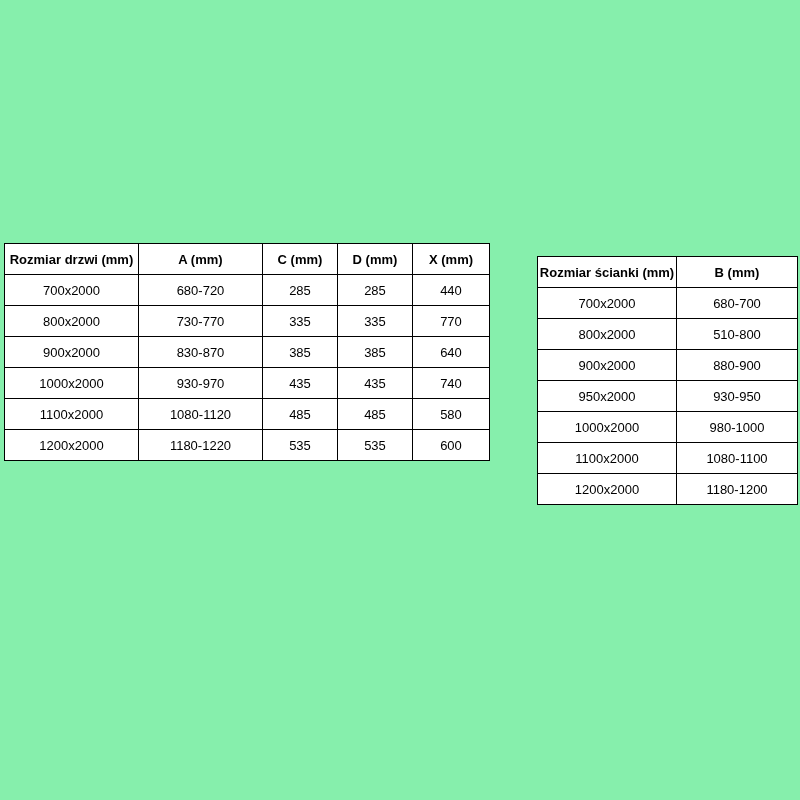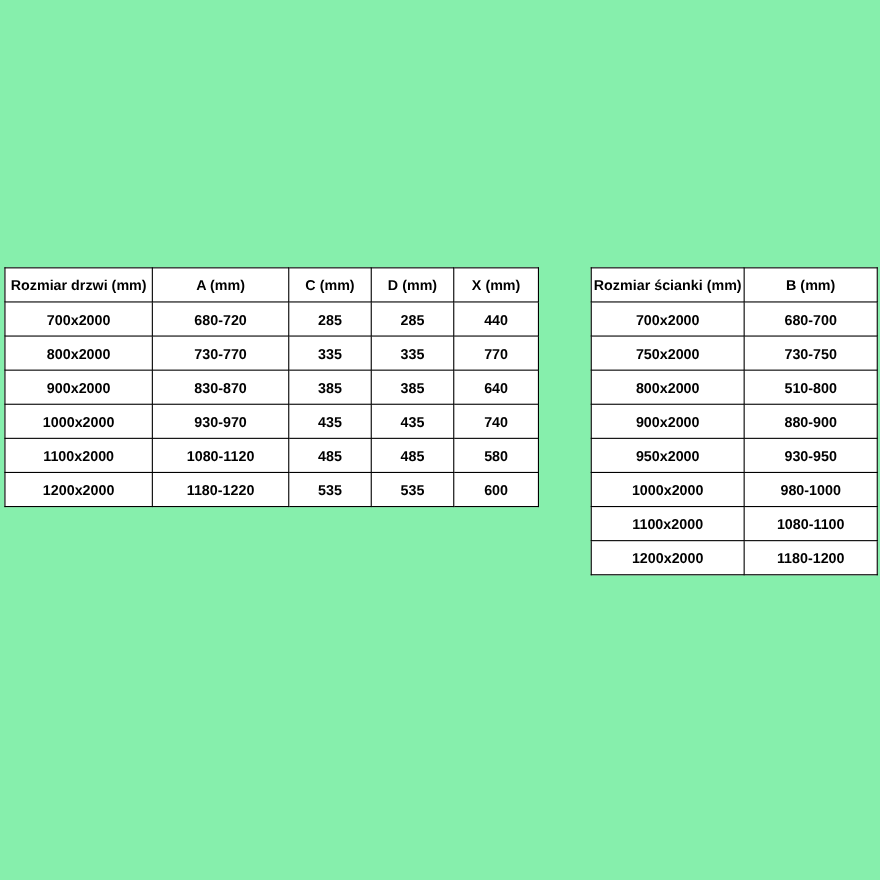--- a/index.html
+++ b/index.html
@@ -30,36 +30,36 @@
     text-align: center;
     vertical-align: middle;
     padding: 0;
     font-size: 13px;
     line-height: 1;
     height: 30px;
     overflow: hidden;
     white-space: nowrap;
   }
   table.spec th { font-weight: bold; }
-  table.spec td { font-weight: bold; }
+  table.spec td { font-weight: normal; }
 
   #door-table {
     left: 4px;
     top: 243px;
     width: 485px;
   }
   #door-table col.c0 { width: 134px; }
   #door-table col.c1 { width: 124px; }
   #door-table col.c2 { width: 75px; }
   #door-table col.c3 { width: 75px; }
   #door-table col.c4 { width: 77px; }
 
   #wall-table {
     left: 537px;
-    top: 243px;
+    top: 256px;
     width: 260px;
   }
   #wall-table col.c0 { width: 139px; }
   #wall-table col.c1 { width: 121px; }
 </style>
 </head>
 <body>
 
 <div class="canvas">
 
@@ -136,24 +136,20 @@
         <th>Rozmiar ścianki (mm)</th>
         <th>B (mm)</th>
       </tr>
     </thead>
     <tbody>
       <tr>
         <td>700x2000</td>
         <td>680-700</td>
       </tr>
       <tr>
-        <td>750x2000</td>
-        <td>730-750</td>
-      </tr>
-      <tr>
         <td>800x2000</td>
         <td>510-800</td>
       </tr>
       <tr>
         <td>900x2000</td>
         <td>880-900</td>
       </tr>
       <tr>
         <td>950x2000</td>
         <td>930-950</td>

